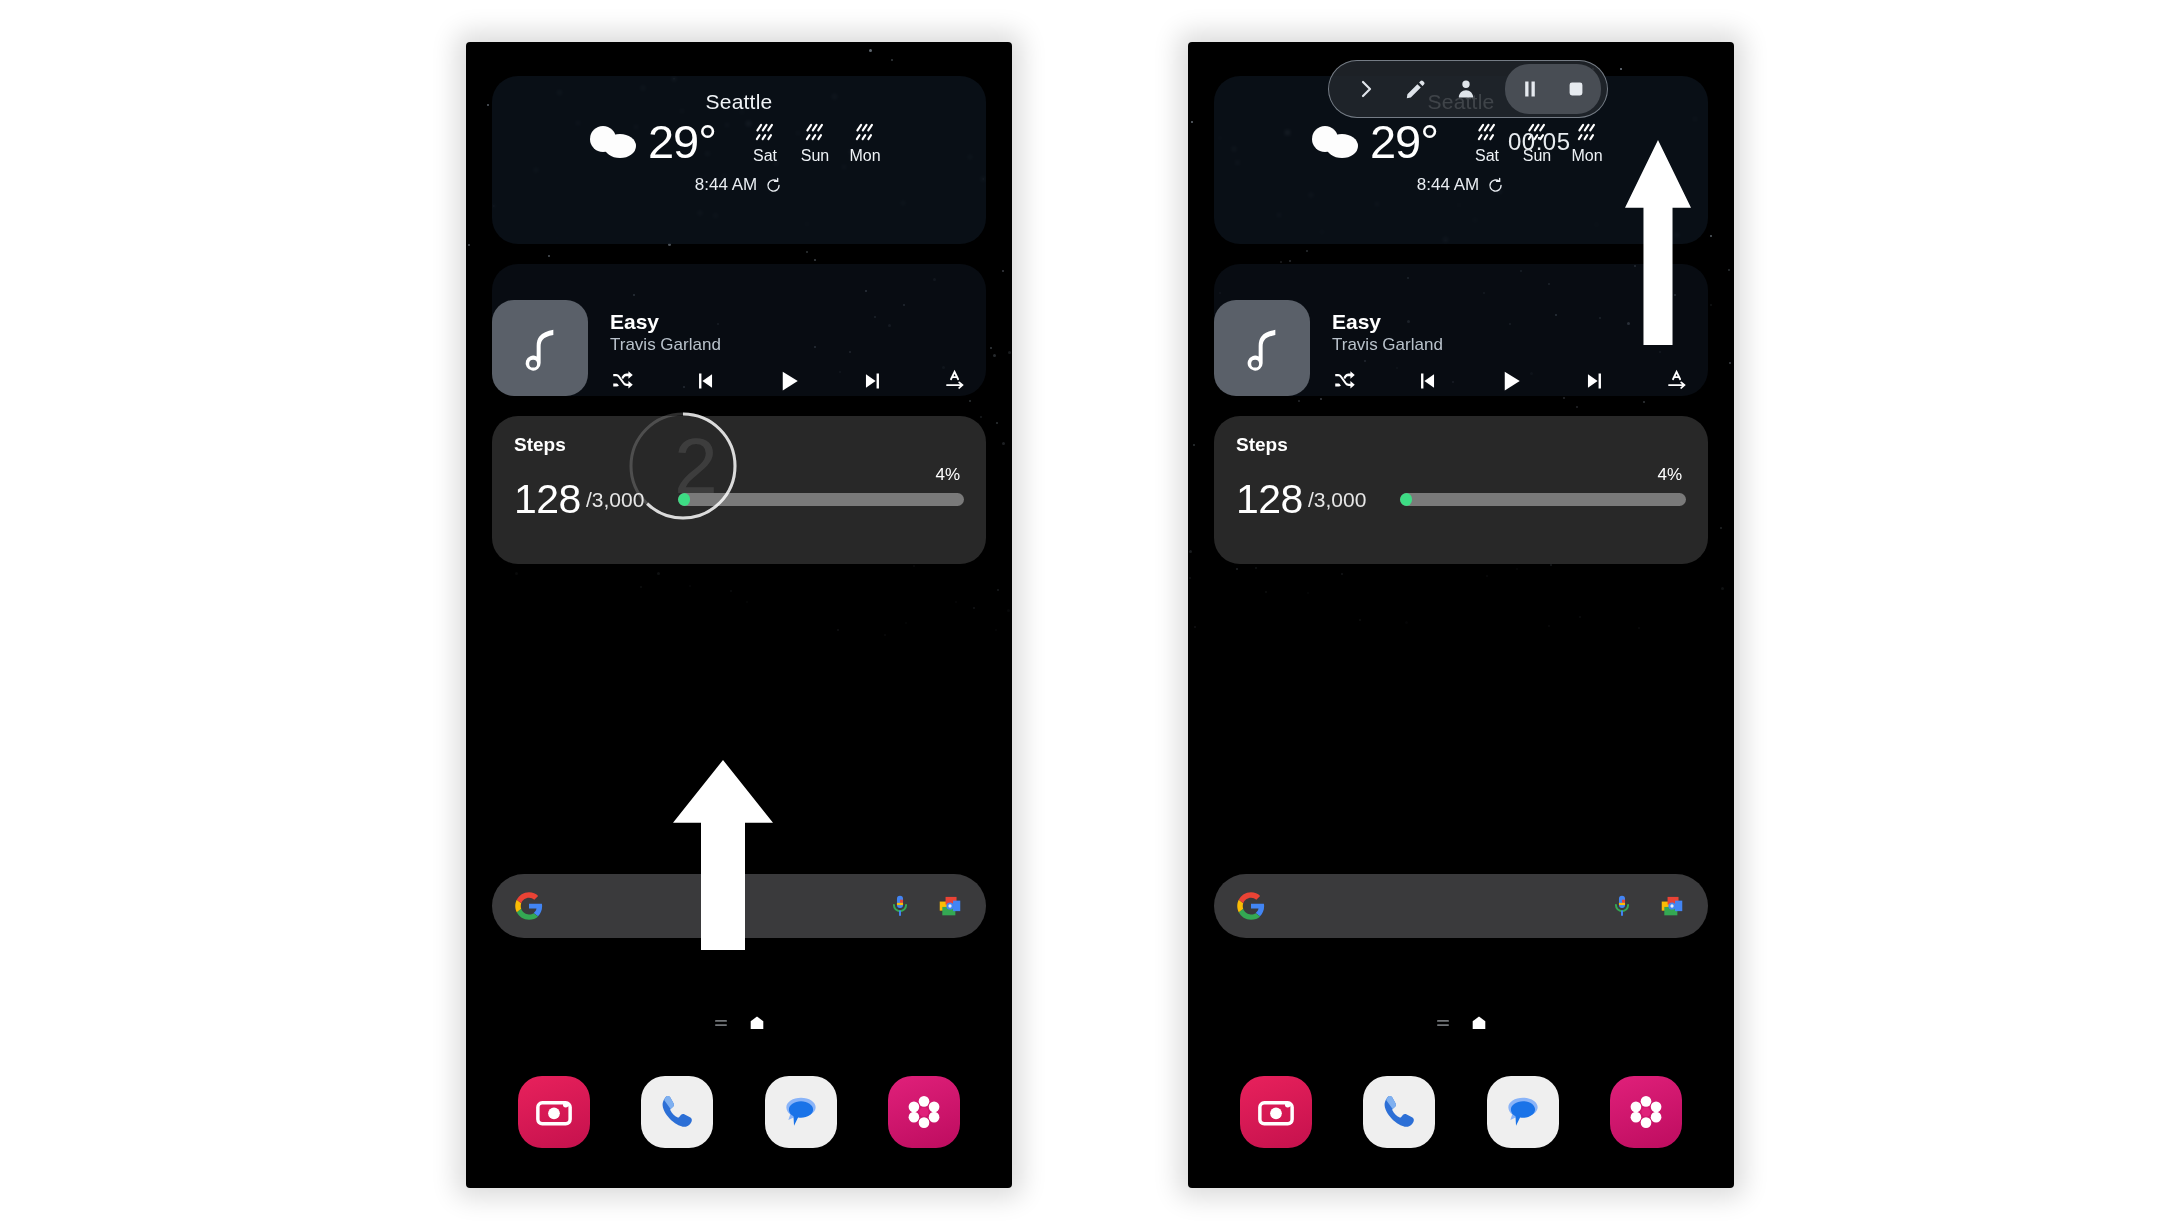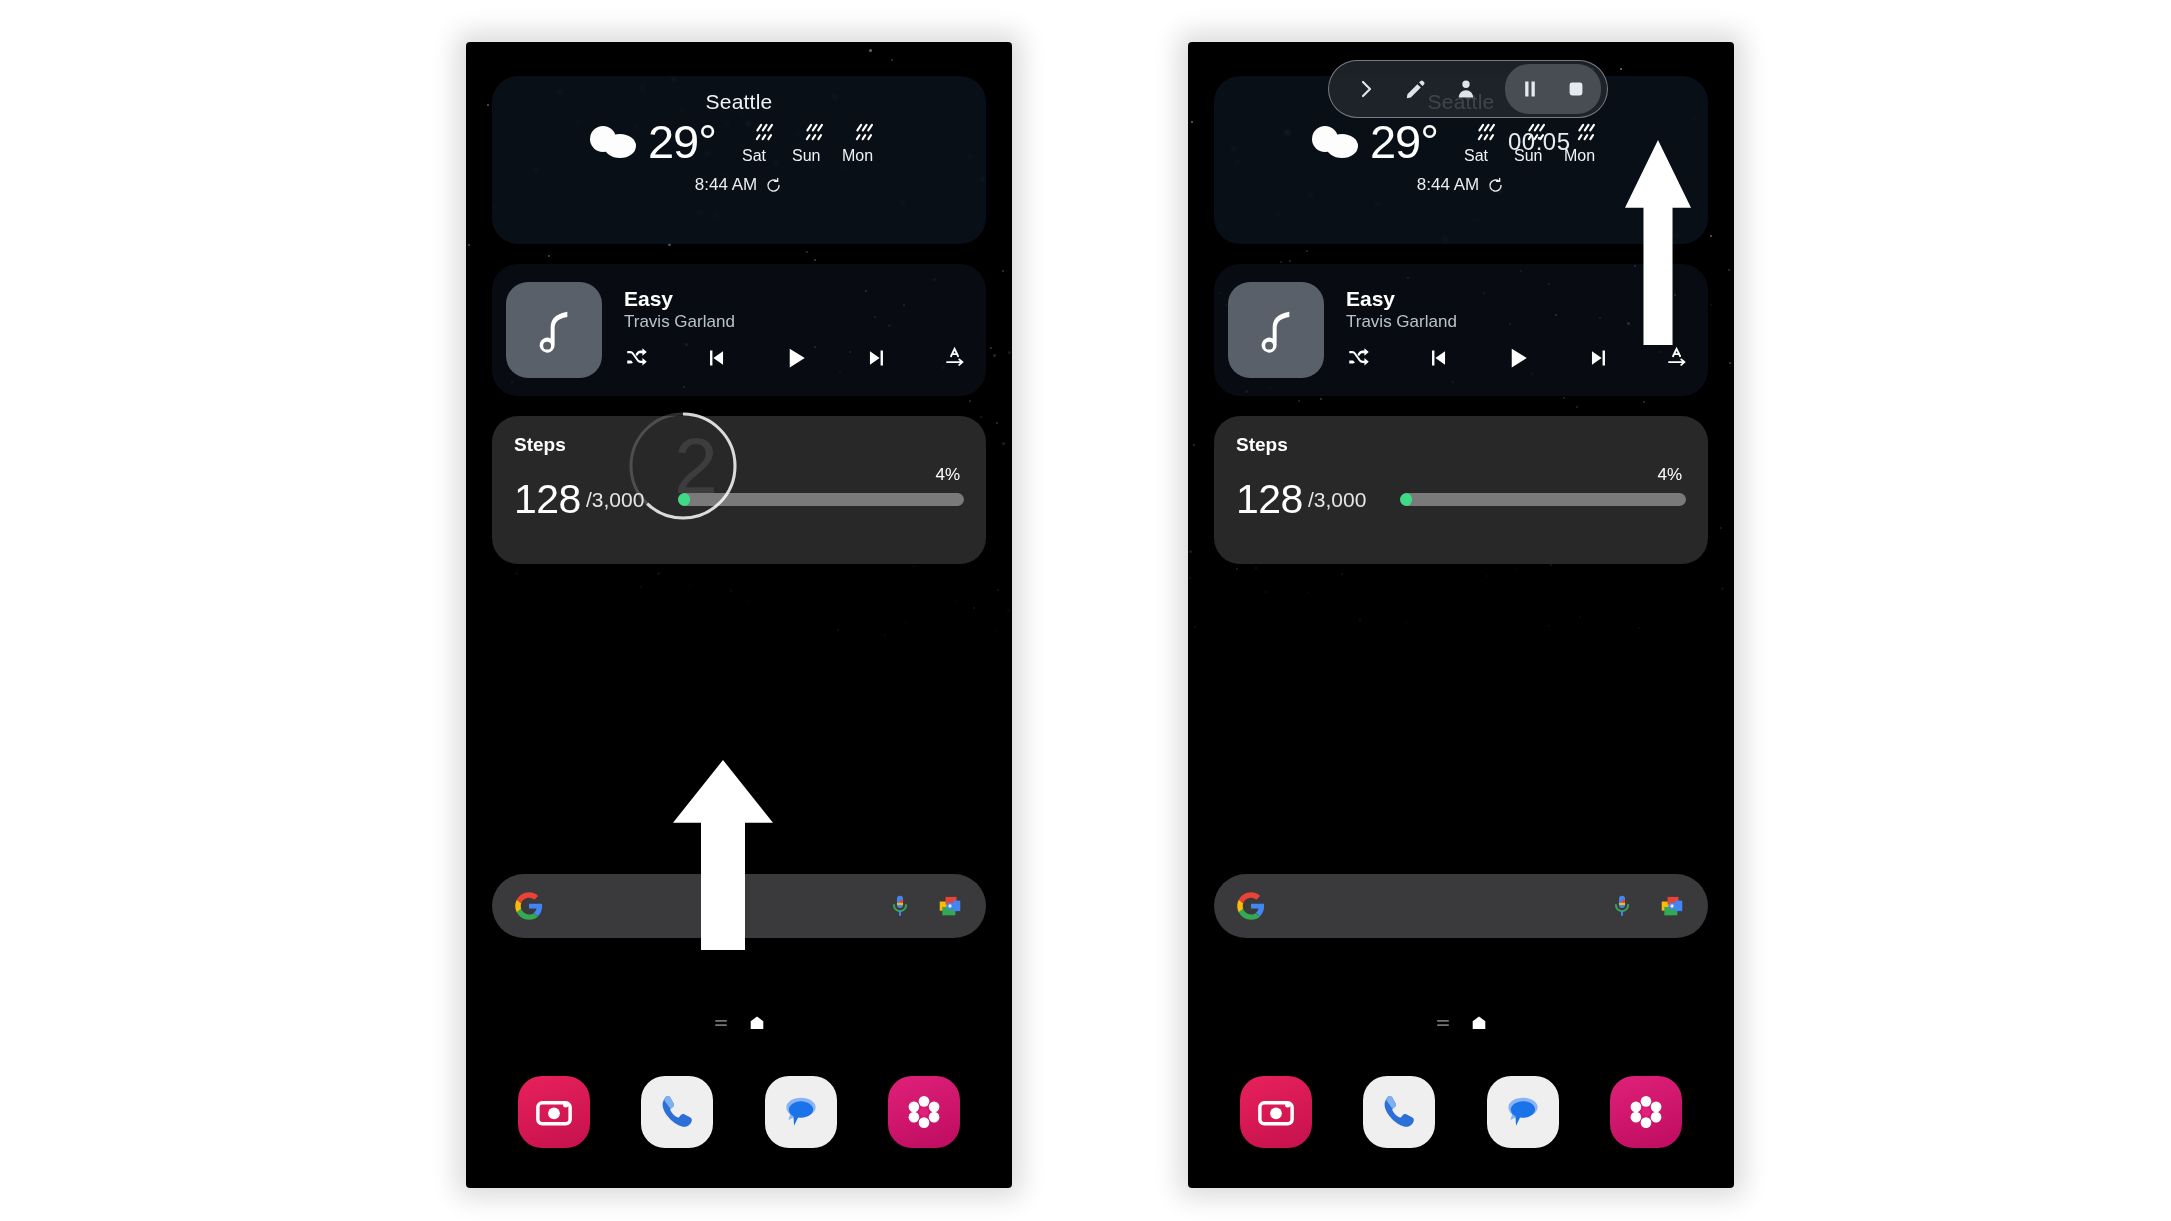--- a/index.html
+++ b/index.html
@@ -71,35 +71,35 @@
     gap: 12px; margin-top: 4px;
   }
   .wx-cloud { width: 46px; height: 32px; position: relative; flex: none; }
   .wx-cloud::before, .wx-cloud::after {
     content: ""; position: absolute; background: #fdfdfd; border-radius: 50%;
   }
   .wx-cloud::before { width: 26px; height: 26px; left: 0; top: 0; }
   .wx-cloud::after  { width: 32px; height: 24px; left: 14px; top: 8px; }
   .wx-temp { font-size: 47px; font-weight: 300; line-height: 1; letter-spacing: -1px; }
   .wx-days { display: flex; gap: 4px; margin-left: 14px; }
-  .wx-day { width: 46px; }
+  .wx-day { width: 46px; text-align: center; }
   .wx-rain { height: 26px; display: block; margin: 0 auto 2px; }
   .wx-dayname { font-size: 16px; color: #eef2f6; }
   .wx-updated {
     display: flex; align-items: center; justify-content: center;
     gap: 7px; margin-top: 10px; font-size: 17px; color: #e9edf2;
   }
   .refresh-glyph { display: inline-block; }
 
   
   .w-music {
     top: 222px; height: 132px;
     background: rgba(14,22,32,0.55);
     color: #fff;
-    display: flex; align-items: center; padding: 0 0 0 14px;
+    display: flex; align-items: flex-end; padding: 0 0 0 0;
   }
   .album-art {
     width: 96px; height: 96px; border-radius: 22px;
     background: #5a6069; flex: none;
     display: flex; align-items: center; justify-content: center;
   }
   .music-body { flex: 1; padding-left: 22px; padding-right: 12px; }
   .track-title { font-size: 21px; font-weight: 700; color: #fff; line-height: 1.15; }
   .track-artist { font-size: 17px; color: #b9c2cb; margin-top: 1px; }
   .music-controls {

